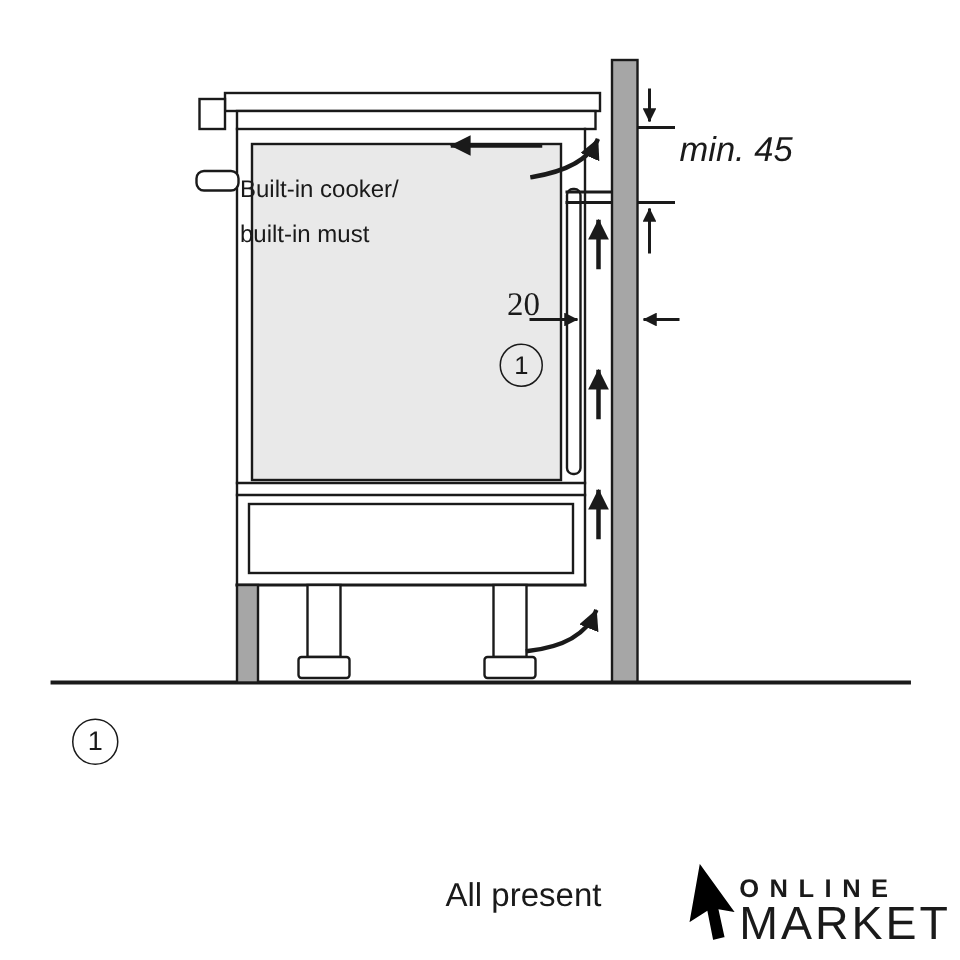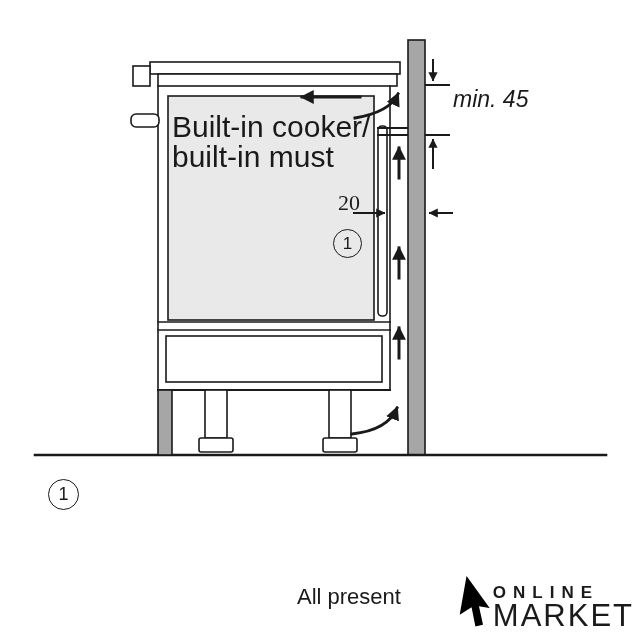--- a/index.html
+++ b/index.html
@@ -83,21 +83,21 @@
         <line x1="426" y1="85" x2="449" y2="85"></line>
         <line x1="426" y1="135" x2="449" y2="135"></line>
         <line x1="378" y1="128" x2="407" y2="128"></line>
         <line x1="378" y1="135" x2="407" y2="135"></line>
         <path d="M354,213 H384" marker-end="url(#ah)"></path>
         <path d="M452,213 H430" marker-end="url(#ah)"></path>
       </g>
     </g>
   </svg>
 
-  <div class="label" style="left:172px;top:112px;font-size:30px;line-height:30px;">
+  <div class="label" style="left:160px;top:112px;font-size:16px;line-height:30px;">
     <div>Built-in cooker/</div>
     <div>built-in must</div>
   </div>
 
   <div class="label" style="left:453px;top:86px;font-size:23px;font-style:italic;">min. 45</div>
 
   <div class="label" style="left:338px;top:190px;font-size:22px;font-family:Liberation Serif, serif;">20</div>
 
   <div class="callout" style="left:333px;top:229px;width:27px;height:27px;font-size:17px;">1</div>
 

